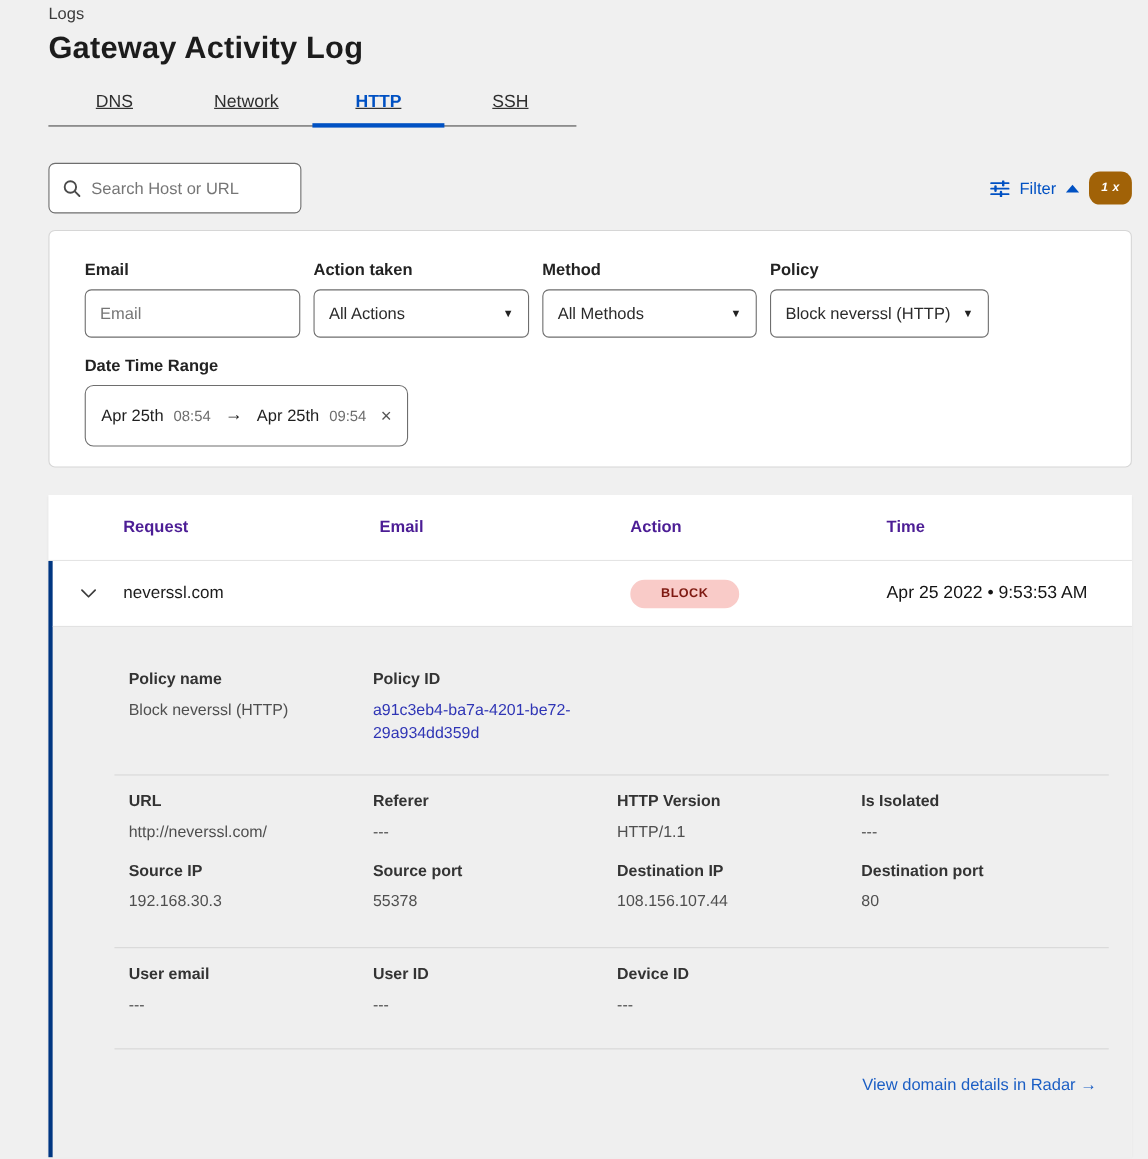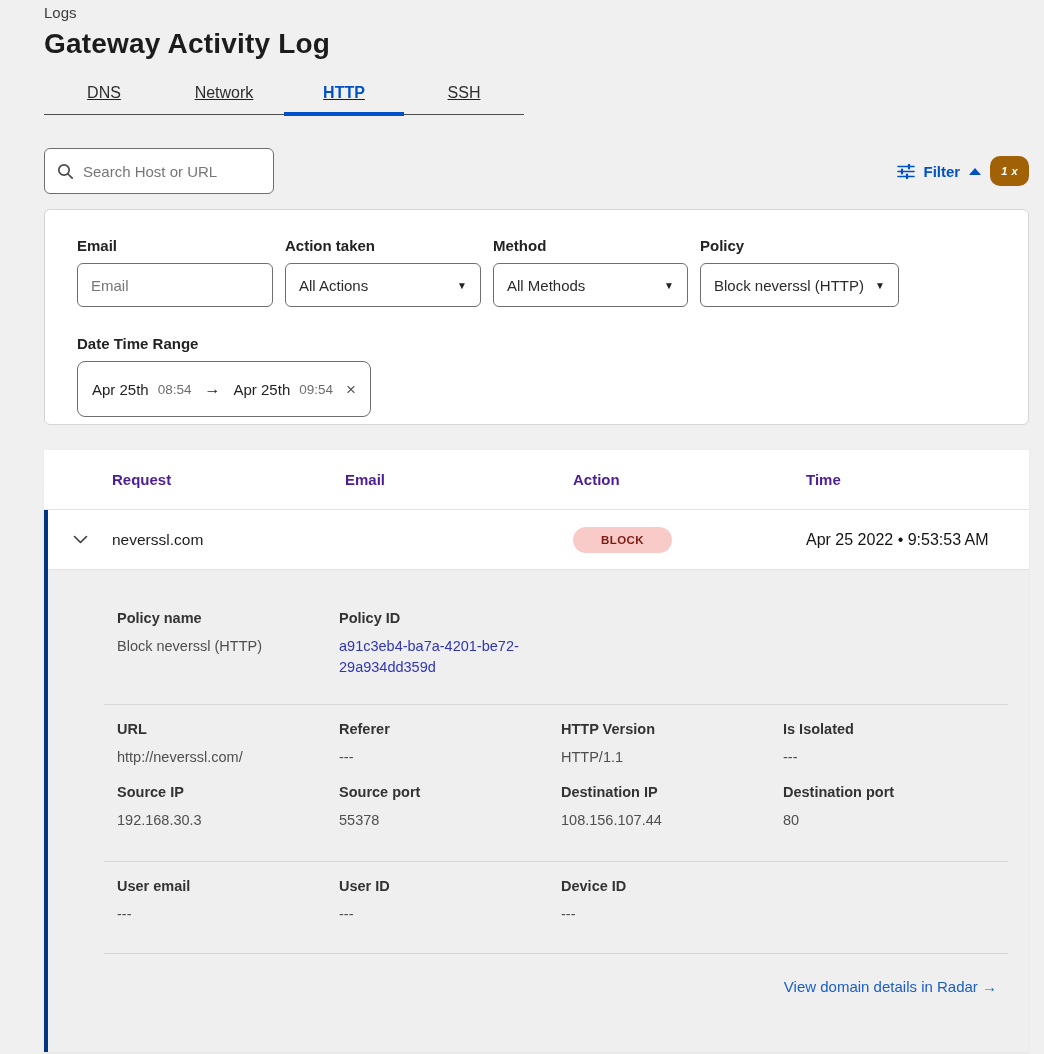--- a/index.html
+++ b/index.html
@@ -32,21 +32,21 @@
   .search-box {
     width:230px; height:46px; background:#fff; border:1px solid #6e6e6e; border-radius:6px;
     display:flex; align-items:center; padding:0 12px; gap:9px;
   }
   .search-box input {
     border:none; outline:none; flex:1; font-size:15px; color:#333;
     font-family:"Liberation Sans","DejaVu Sans",sans-serif; background:transparent;
   }
   .search-box input::placeholder { color:#767676; }
   .filter-controls { display:flex; align-items:center; gap:9px; }
-  .filter-label { color:#0051c3; font-size:15px; font-weight:700; cursor:pointer; }
+  .filter-label { color:#0051c3; font-size:15px; font-weight:400; cursor:pointer; }
   .caret-up { width:0; height:0; border-left:6px solid transparent; border-right:6px solid transparent; border-bottom:7px solid #0051c3; cursor:pointer; }
   .filter-count {
     background:#a16207; color:#fff; font-size:11px; font-weight:700;
     border-radius:10px; padding:9px 11px; letter-spacing:.5px; cursor:pointer;font-style:italic;
   }
 
   
   .filter-card {
     margin-top:15px; background:#fff; border:1px solid #d6d6d6; border-radius:6px;
     padding:27px 32px 28px; height:216px;
@@ -54,21 +54,21 @@
   .filter-grid { display:grid; grid-template-columns:196px 196px 195px 199px; column-gap:12px; }
   .field-label { font-size:15px; font-weight:700; color:#232323; margin-bottom:9px; }
   .text-input, .select {
     height:44px; border:1px solid #6e6e6e; border-radius:6px; background:#fff;
     font-size:15px; color:#2b2b2b; width:100%;
   }
   .text-input { padding:0 13px; outline:none; font-family:"Liberation Sans","DejaVu Sans",sans-serif; }
   .text-input::placeholder { color:#767676; }
   .select { display:flex; align-items:center; justify-content:space-between; padding:0 13px; cursor:pointer; }
   .select-caret { font-size:10px; color:#222; }
-  .daterange-wrap { margin-top:28px; }
+  .daterange-wrap { margin-top:17px; }
   .daterange {
     width:294px; height:56px; border:1px solid #6e6e6e; border-radius:8px; background:#fff;
     display:flex; align-items:center; padding:0 14px; gap:9px; cursor:pointer;
   }
   .dr-date { font-size:15px; color:#1f1f1f; }
   .dr-time { font-size:13.5px; color:#6d6d6d; }
   .dr-arrow { font-size:16px; color:#1f1f1f; padding:0 4px; }
   .dr-clear { margin-left:auto; font-size:17px; color:#555; cursor:pointer; line-height:1; }
 
   

